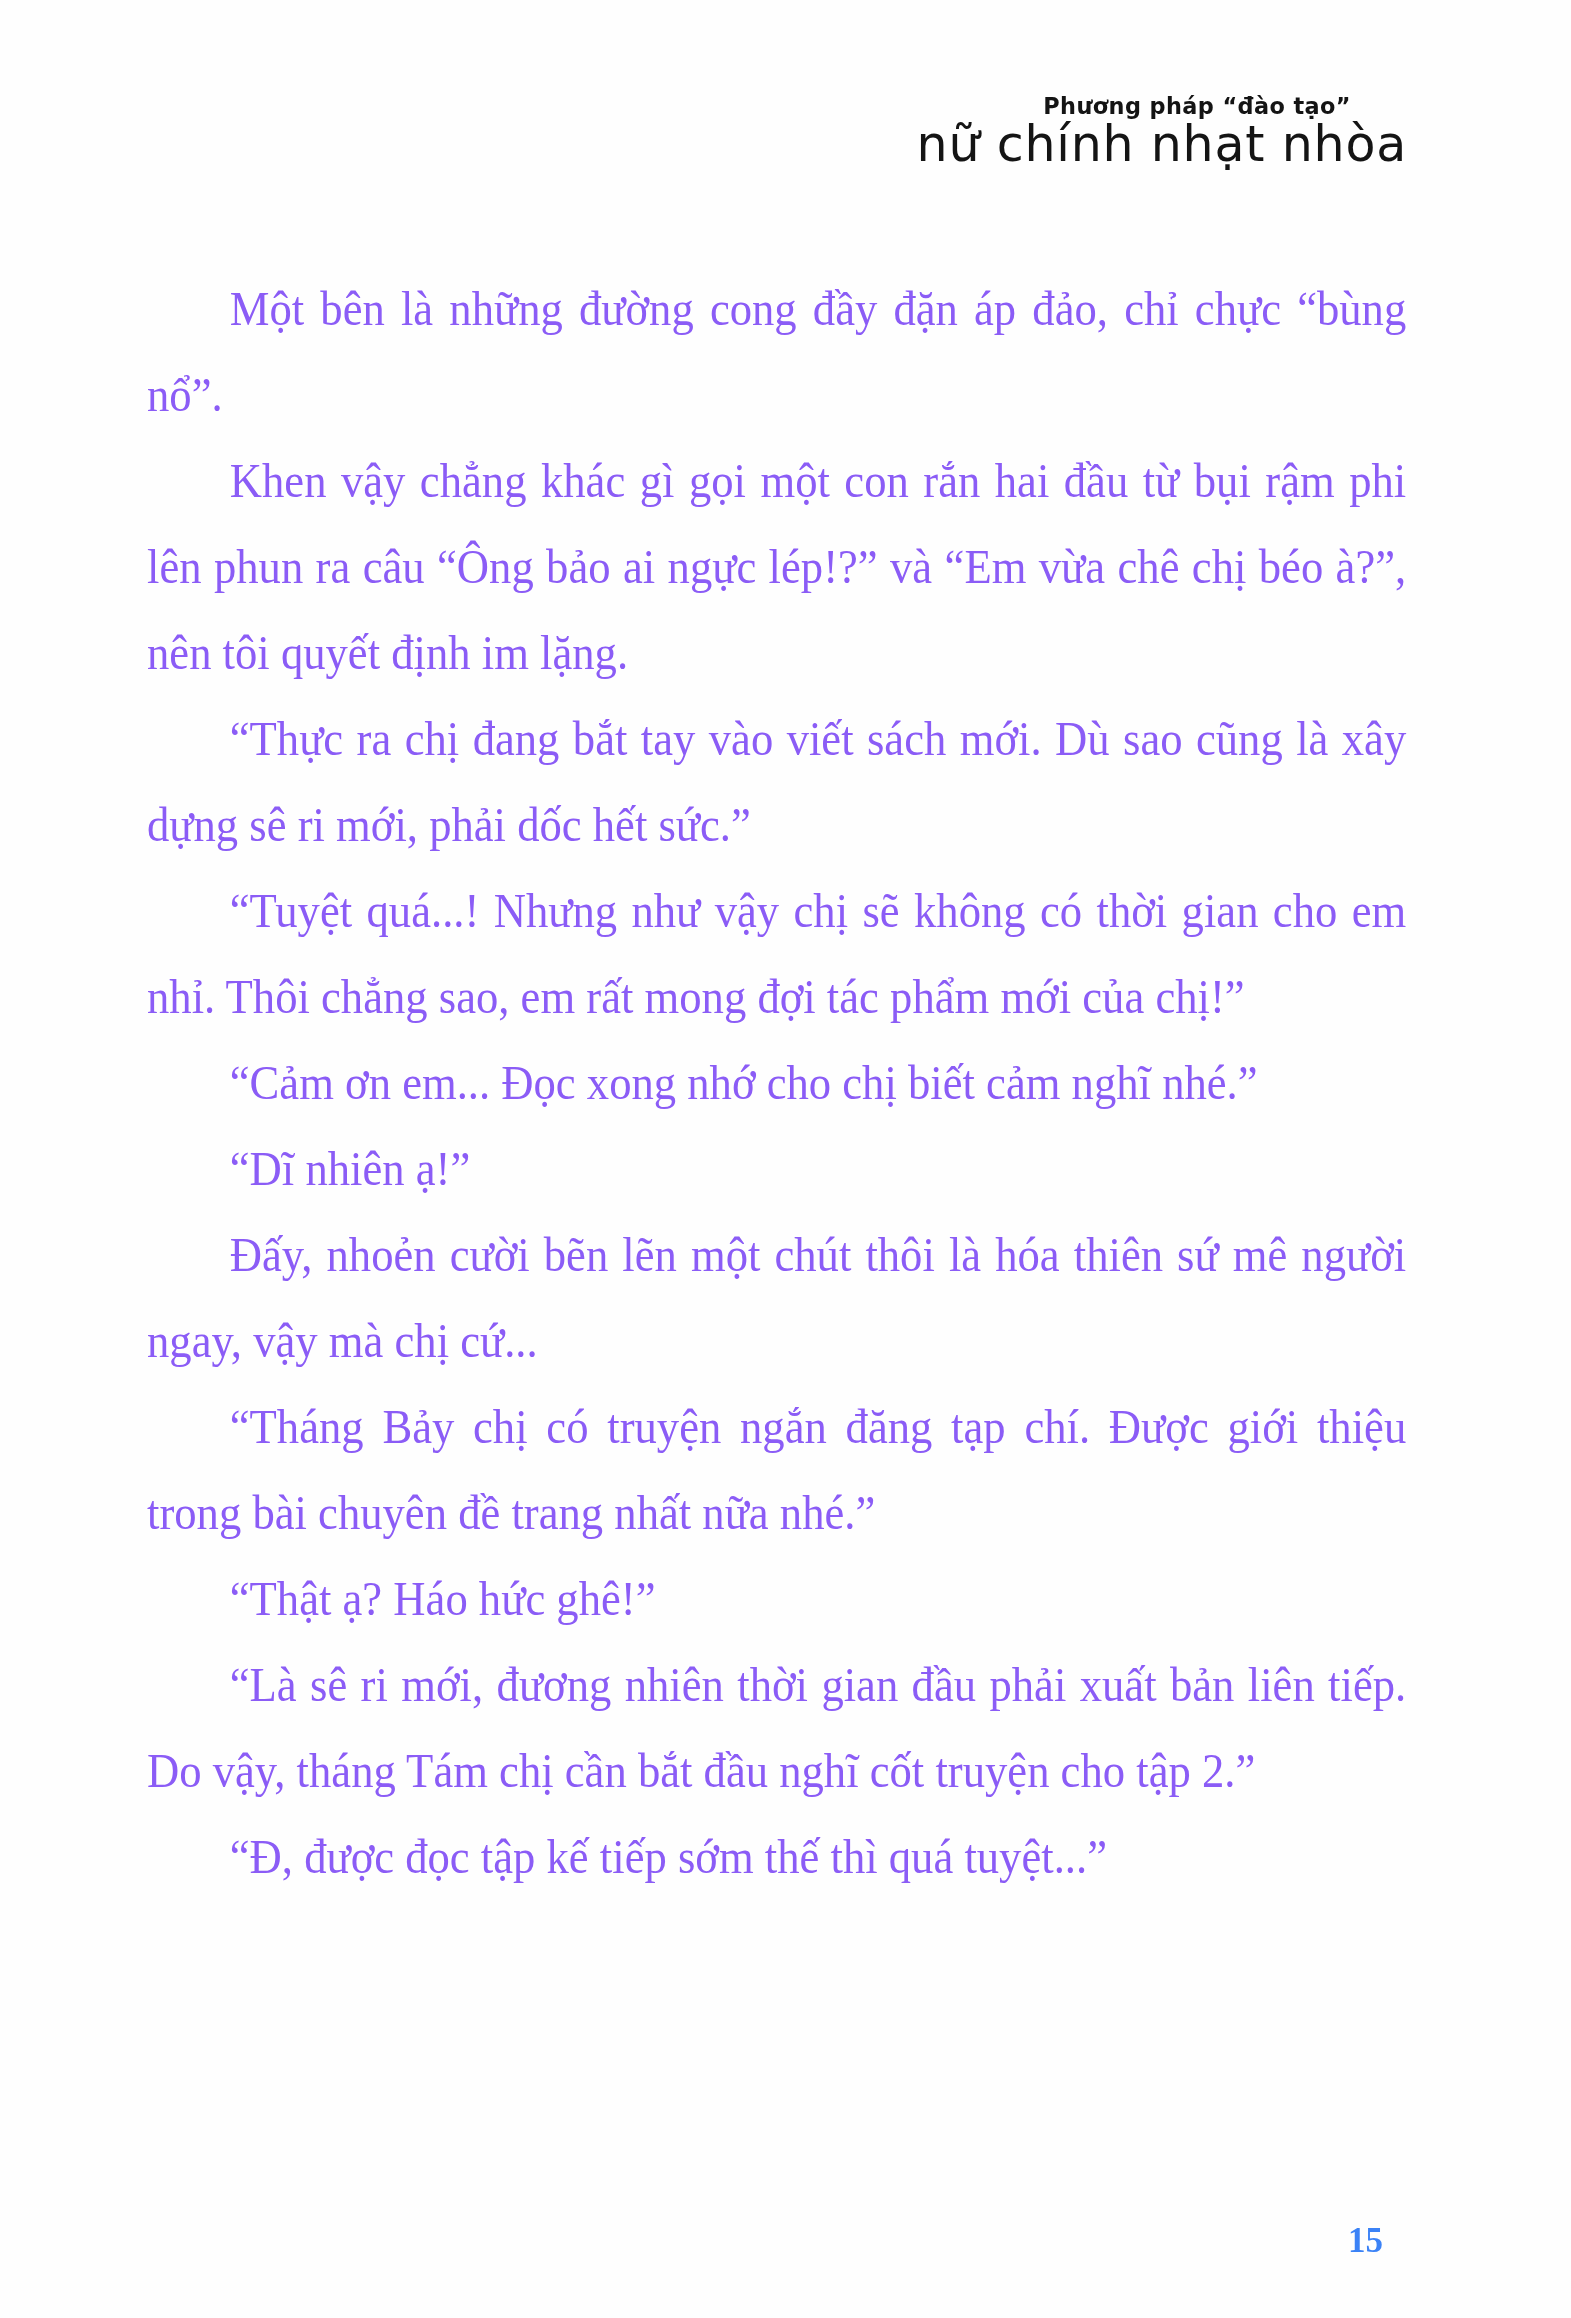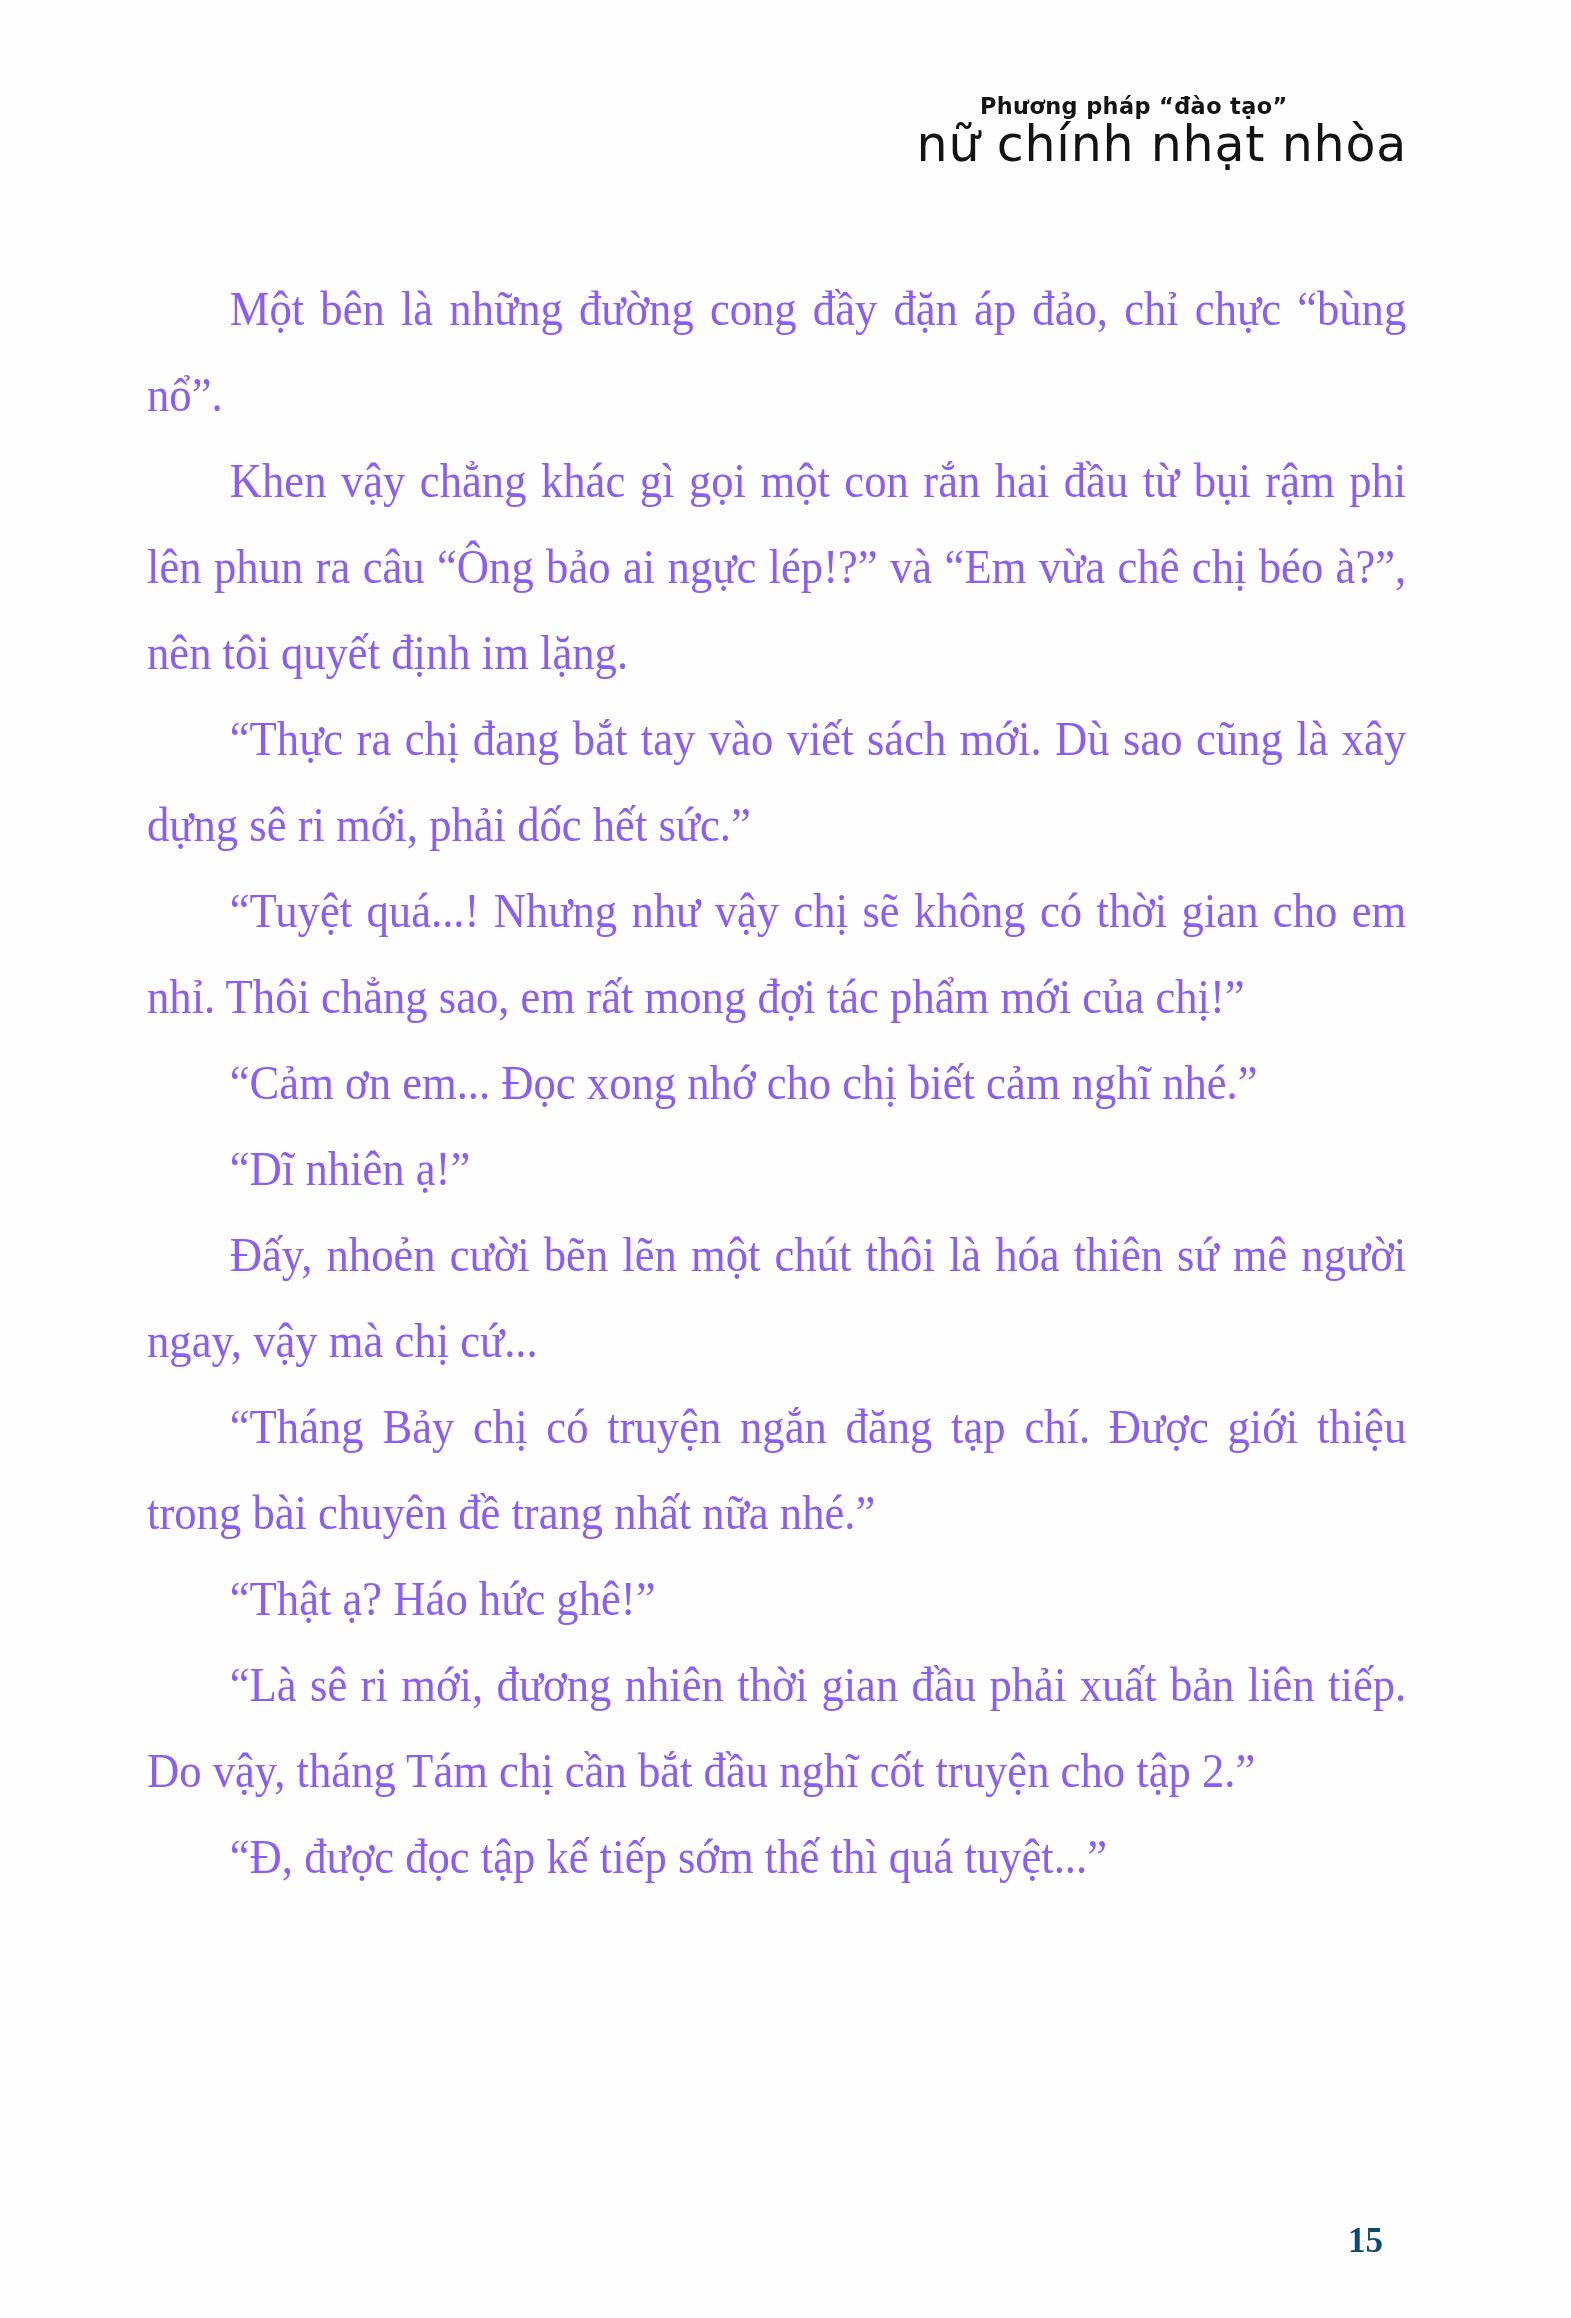--- a/index.html
+++ b/index.html
@@ -18,21 +18,21 @@
       position: absolute;
       left: 0; top: 0;
       width: 1571px;
       height: 2319px;
       background: #fefefe;
     }
     .running-header {
       position: absolute;
       right: 164px;
       top: 91px;
-      text-align: center;
+      text-align: right;
       font-family: "DejaVu Sans", sans-serif;
       color: #141414;
     }
     .running-header .subtitle {
       display: block;
       font-size: 22.4px;
       font-weight: bold;
       letter-spacing: 0.4px;
       margin-right: 56px;
       line-height: 31px;
@@ -63,21 +63,21 @@
       transform-origin: left top;
       width: 1354px;
     }
     .page-number {
       position: absolute;
       left: 1348px;
       top: 2221px;
       font-family: "Liberation Serif", "DejaVu Serif", serif;
       font-size: 35px;
       font-weight: bold;
-      color: #0c4a6e;
+      color: #3b82f6;
     }
   </style>
 </head>
 <body>
 
 <div class="page">
 
   <div class="running-header">
     <span class="subtitle">Phương pháp “đào tạo”</span>
     <span class="title">nữ chính nhạt nhòa</span>

